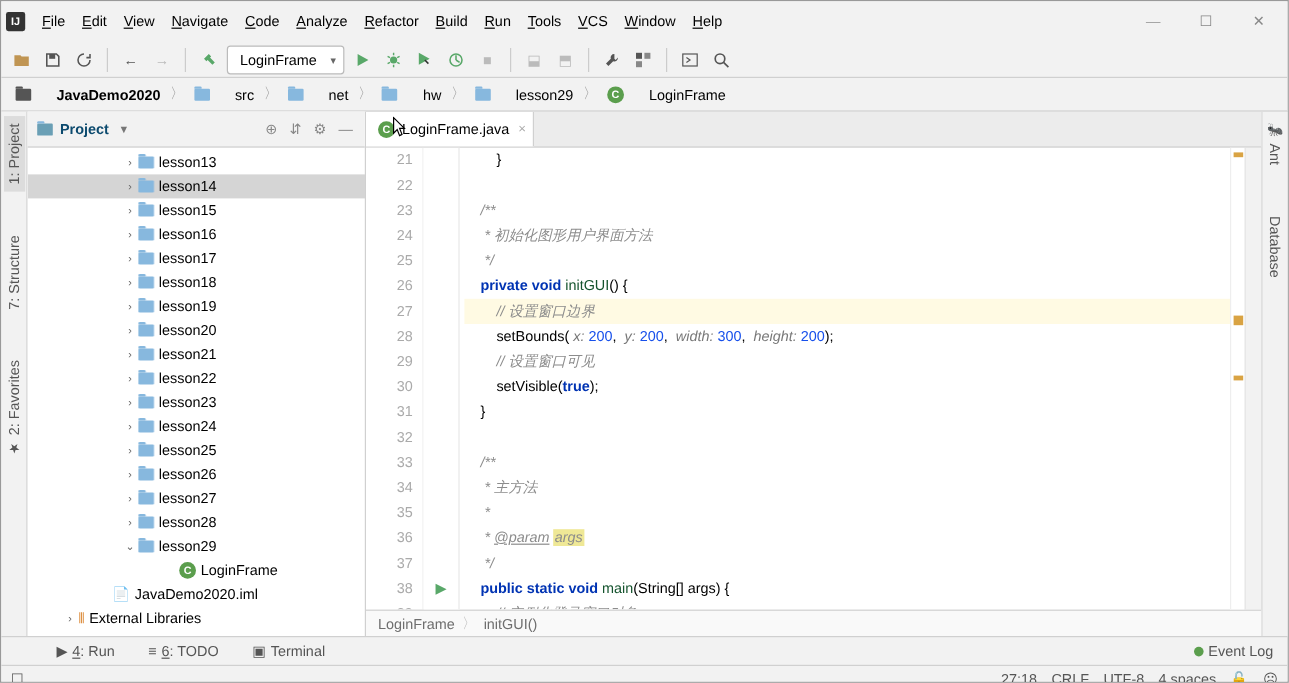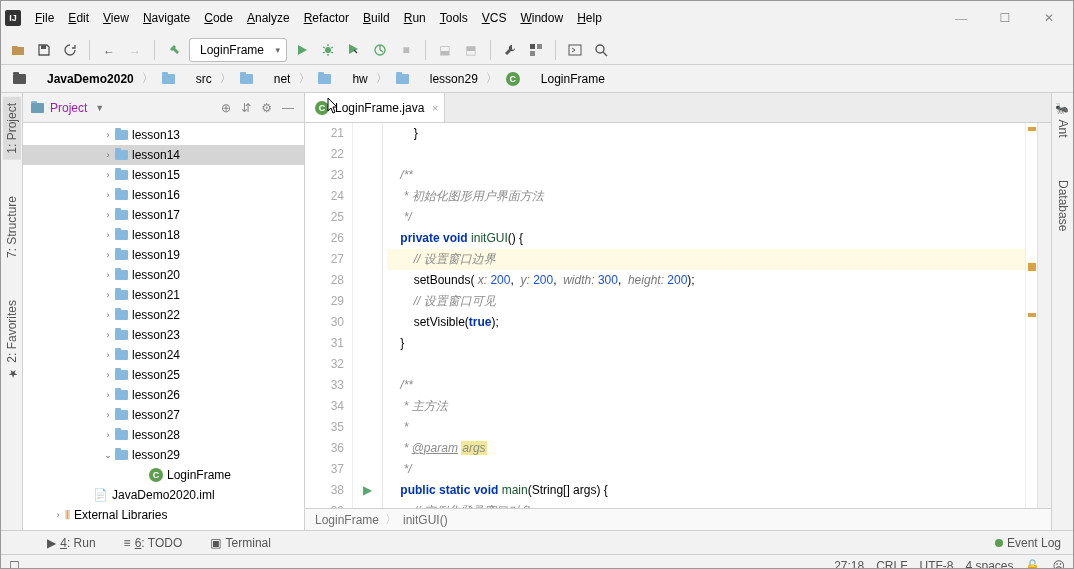--- a/index.html
+++ b/index.html
@@ -40,21 +40,21 @@
 
 .left-gutter { width: 22px; background: #f2f2f2; border-right: 1px solid #d0d0d0; display:flex; flex-direction:column; align-items:center; padding-top:4px; gap:30px;}
 .left-gutter .vlabel { writing-mode: vertical-rl; transform: rotate(180deg); font-size: 11px; color: #555; cursor: pointer; padding: 6px 2px; display:flex; align-items:center; gap:4px;}
 .left-gutter .vlabel.active { background: #dcdcdc; }
 .right-gutter { width: 22px; background: #f2f2f2; border-left: 1px solid #d0d0d0; display:flex; flex-direction:column; align-items:center; padding-top:4px; gap:30px;}
 .right-gutter .vlabel { writing-mode: vertical-rl; font-size: 11px; color: #555; cursor: pointer; padding: 6px 2px;}
 
 
 .project-panel { width: 282px; background: #fff; border-right: 1px solid #d0d0d0; display: flex; flex-direction: column; }
 .project-header { height: 30px; border-bottom: 1px solid #d0d0d0; display:flex; align-items:center; padding: 0 8px; gap:6px; background: #f2f2f2;}
-.project-header .ph-title { font-weight: normal; color: #a21caf; }
+.project-header .ph-title { font-weight: bold; color: #0c4a6e; }
 .project-header .ph-arrow { color: #777; font-size: 9px; margin-left:2px;}
 .project-header .ph-icons { margin-left:auto; display:flex; gap:6px; color:#888;}
 .project-header .ph-icons span { cursor:pointer; padding: 2px;}
 .project-tree { flex: 1; overflow-y: auto; padding: 2px 0; }
 .tree-item { height: 20px; display: flex; align-items: center; padding-left: 8px; cursor: pointer; }
 .tree-item.selected { background: #d5d5d5; }
 .tree-item .arrow { width: 14px; text-align:center; color: #666; font-size: 9px; }
 .tree-item .ticon { margin-right: 4px; display:inline-flex; }
 .tree-item .label { white-space: nowrap; }
 .indent { display:inline-block; }

